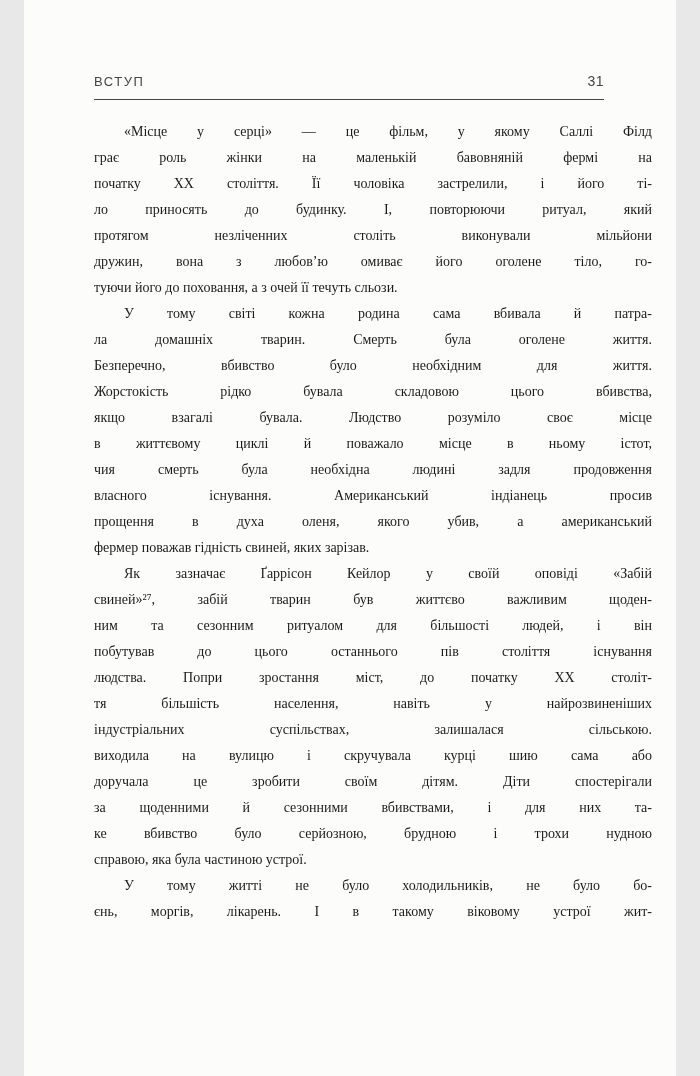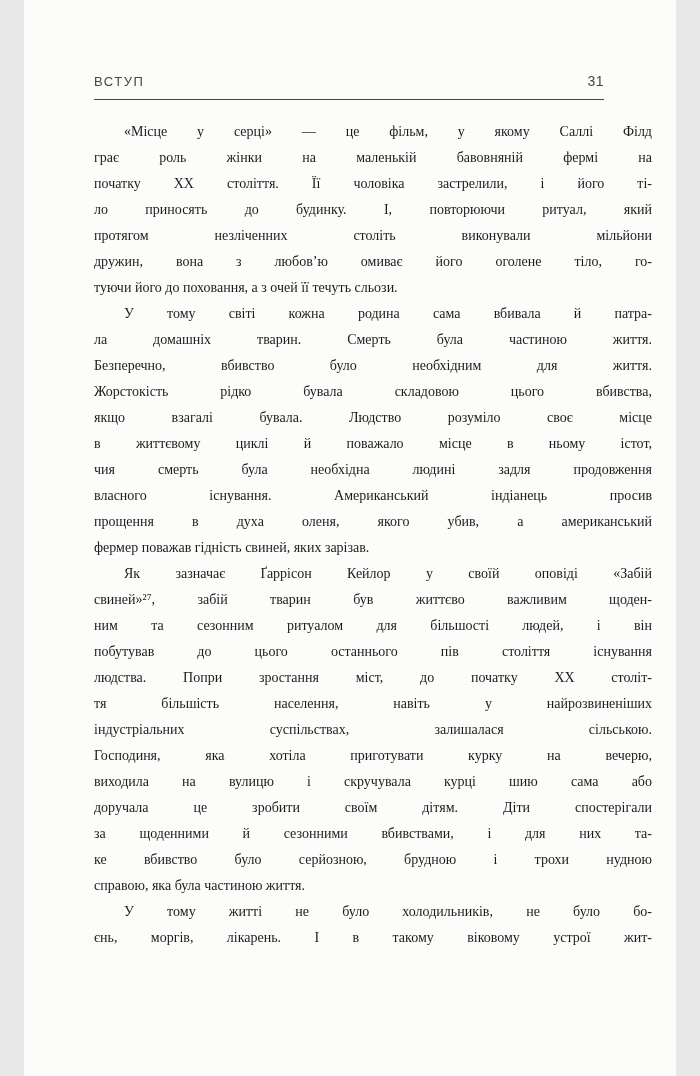--- a/index.html
+++ b/index.html
@@ -77,43 +77,42 @@
         <div class="line first-indent">«Місце у серці» — це фільм, у якому Саллі Філд</div>
         <div class="line">грає роль жінки на маленькій бавовняній фермі на</div>
         <div class="line">початку XX століття. Її чоловіка застрелили, і його ті-</div>
         <div class="line">ло приносять до будинку. І, повторюючи ритуал, який</div>
         <div class="line">протягом незліченних століть виконували мільйони</div>
         <div class="line">дружин, вона з любов’ю омиває його оголене тіло, го-</div>
         <div class="line last">туючи його до поховання, а з очей її течуть сльози.</div>
       </div>
       <div class="para">
         <div class="line first-indent">У тому світі кожна родина сама вбивала й патра-</div>
-        <div class="line">ла домашніх тварин. Смерть була частиною життя.</div>
+        <div class="line">ла домашніх тварин. Смерть була оголене життя.</div>
         <div class="line">Безперечно, вбивство було необхідним для життя.</div>
         <div class="line">Жорстокість рідко бувала складовою цього вбивства,</div>
         <div class="line">якщо взагалі бувала. Людство розуміло своє місце</div>
         <div class="line">в життєвому циклі й поважало місце в ньому істот,</div>
         <div class="line">чия смерть була необхідна людині задля продовження</div>
         <div class="line">власного існування. Американський індіанець просив</div>
         <div class="line">прощення в духа оленя, якого убив, а американський</div>
         <div class="line last">фермер поважав гідність свиней, яких зарізав.</div>
       </div>
       <div class="para section-break">
         <div class="line first-indent">Як зазначає Ґаррісон Кейлор у своїй оповіді «Забій</div>
         <div class="line">свиней»²⁷, забій тварин був життєво важливим щоден-</div>
         <div class="line">ним та сезонним ритуалом для більшості людей, і він</div>
         <div class="line">побутував до цього останнього пів століття існування</div>
         <div class="line">людства. Попри зростання міст, до початку XX століт-</div>
         <div class="line">тя більшість населення, навіть у найрозвиненіших</div>
         <div class="line">індустріальних суспільствах, залишалася сільською.</div>
-        <div class="line">Господиня, яка хотіла приготувати курку на вечерю,</div>
         <div class="line">виходила на вулицю і скручувала курці шию сама або</div>
         <div class="line">доручала це зробити своїм дітям. Діти спостерігали</div>
         <div class="line">за щоденними й сезонними вбивствами, і для них та-</div>
         <div class="line">ке вбивство було серйозною, брудною і трохи нудною</div>
-        <div class="line last">справою, яка була частиною життя.</div>
+        <div class="line last">справою, яка була частиною устрої.</div>
       </div>
       <div class="para">
         <div class="line first-indent">У тому житті не було холодильників, не було бо-</div>
         <div class="line">єнь, моргів, лікарень. І в такому віковому устрої жит-</div>
       </div>
     </div>
 </div>
 
 </body></html>

